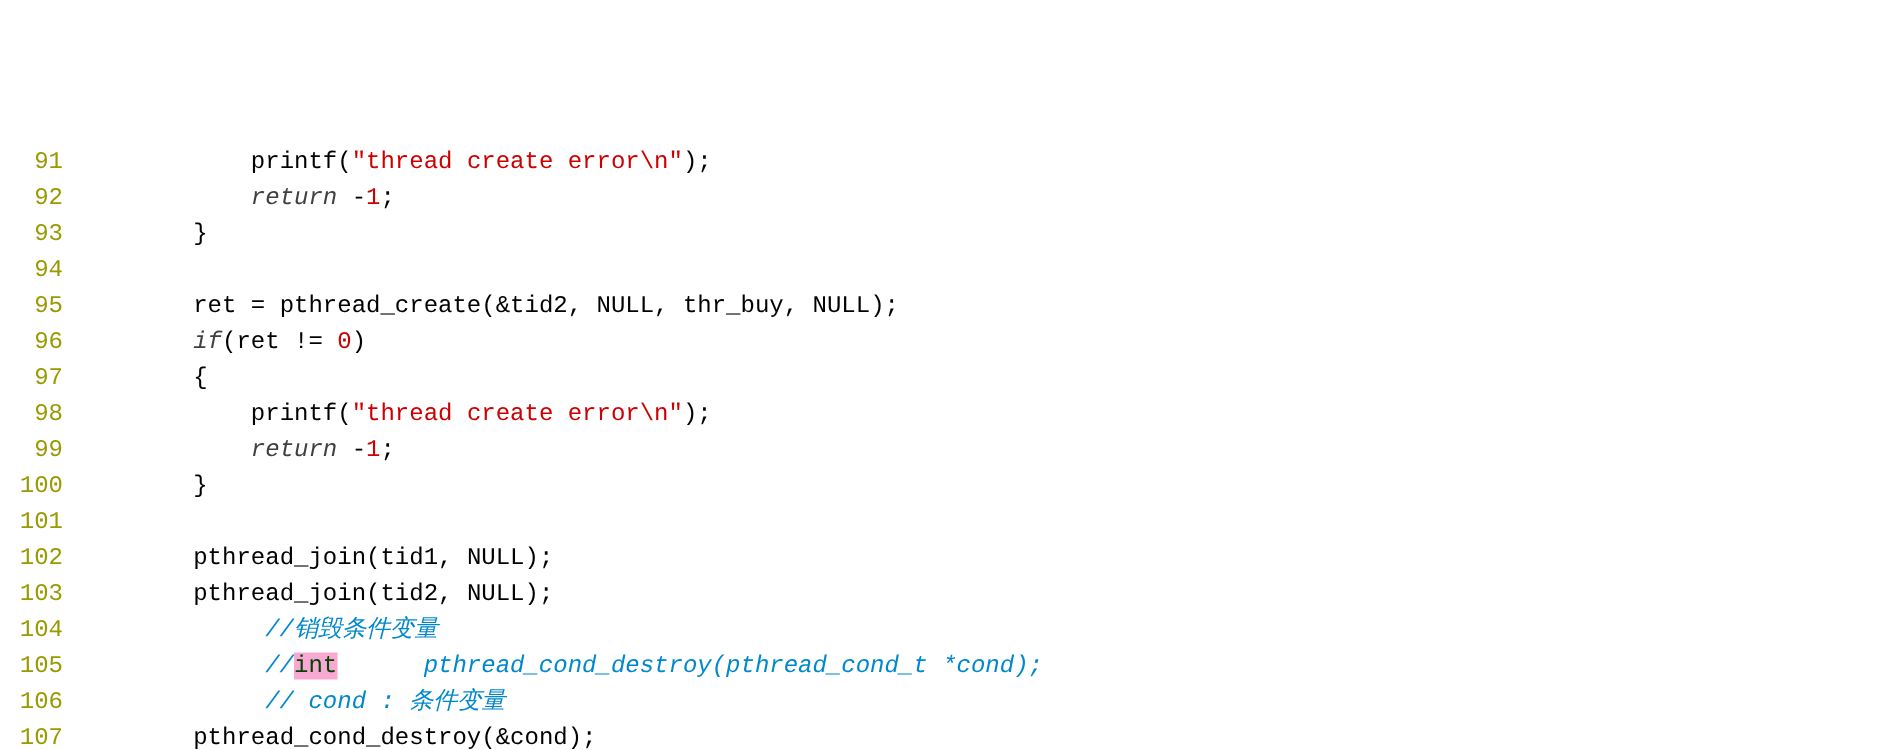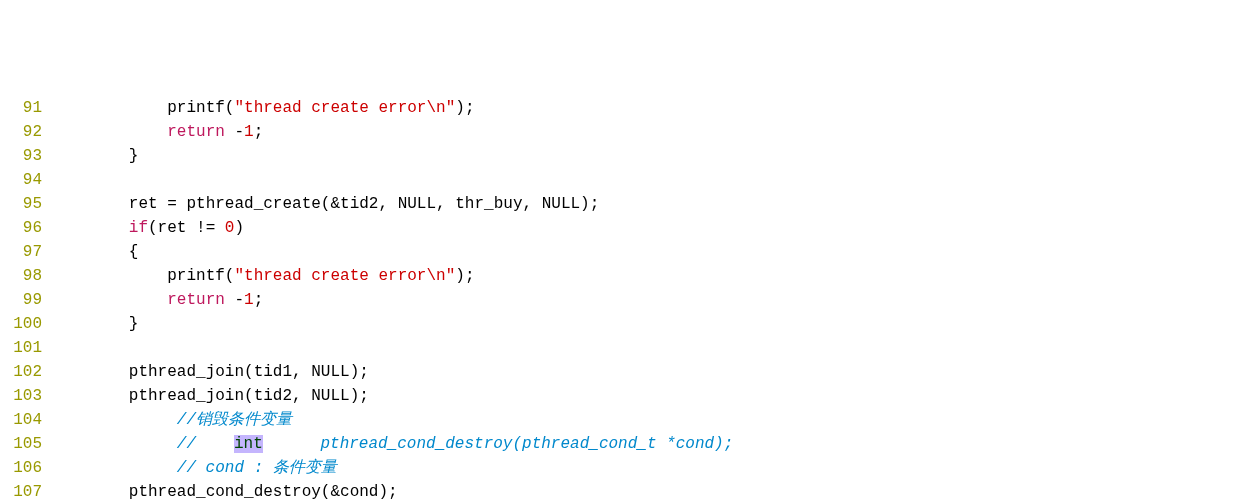--- a/index.html
+++ b/index.html
@@ -22,26 +22,26 @@
     .lineno {
       width: 50px;
       text-align: right;
       padding-right: 8px;
       color: #999900;
       font-weight: normal;
     }
     .code {
       padding-left: 2px;
     }
-    .tok-keyword { color: #be185d; }
+    .tok-keyword { color: #404040; font-style: italic; }
     .tok-string { color: #cc0000; }
     .tok-number { color: #cc0000; }
     .tok-const { color: #000000; }
     .tok-comment { color: #0088cc; font-style: italic; margin-left: 48px; }
-    .tok-type-hl { background: #c4b5fd; color: #004400; margin-left: 38px; }
+    .tok-type-hl { background: #f9a8d4; color: #004400; }
     .tok-escape { color: #cc0000; }
   </style>
 </head>
 <body>
 
 
 
 <div class="editor-container">
   <div id="lines-root"><div class="line"><span class="lineno">91</span><span class="code"><span>            printf(</span><span class="tok-string">"thread create error</span><span class="tok-escape">\n</span><span class="tok-string">"</span><span>);</span></span></div><div class="line"><span class="lineno">92</span><span class="code"><span>            </span><span class="tok-keyword">return</span><span> -</span><span class="tok-number">1</span><span>;</span></span></div><div class="line"><span class="lineno">93</span><span class="code"><span>        }</span></span></div><div class="line"><span class="lineno">94</span><span class="code"></span></div><div class="line"><span class="lineno">95</span><span class="code"><span>        ret = pthread_create(&amp;tid2, </span><span class="tok-const">NULL</span><span>, thr_buy, </span><span class="tok-const">NULL</span><span>);</span></span></div><div class="line"><span class="lineno">96</span><span class="code"><span>        </span><span class="tok-keyword">if</span><span>(ret != </span><span class="tok-number">0</span><span>)</span></span></div><div class="line"><span class="lineno">97</span><span class="code"><span>        {</span></span></div><div class="line"><span class="lineno">98</span><span class="code"><span>            printf(</span><span class="tok-string">"thread create error</span><span class="tok-escape">\n</span><span class="tok-string">"</span><span>);</span></span></div><div class="line"><span class="lineno">99</span><span class="code"><span>            </span><span class="tok-keyword">return</span><span> -</span><span class="tok-number">1</span><span>;</span></span></div><div class="line"><span class="lineno">100</span><span class="code"><span>        }</span></span></div><div class="line"><span class="lineno">101</span><span class="code"></span></div><div class="line"><span class="lineno">102</span><span class="code"><span>        pthread_join(tid1, </span><span class="tok-const">NULL</span><span>);</span></span></div><div class="line"><span class="lineno">103</span><span class="code"><span>        pthread_join(tid2, </span><span class="tok-const">NULL</span><span>);</span></span></div><div class="line"><span class="lineno">104</span><span class="code"><span>        </span><span class="tok-comment">//销毁条件变量</span></span></div><div class="line"><span class="lineno">105</span><span class="code"><span>        </span><span class="tok-comment">//</span><span class="tok-type-hl">int</span><span class="tok-comment"> pthread_cond_destroy(pthread_cond_t *cond);</span></span></div><div class="line"><span class="lineno">106</span><span class="code"><span>        </span><span class="tok-comment">// cond : 条件变量</span></span></div><div class="line"><span class="lineno">107</span><span class="code"><span>        pthread_cond_destroy(&amp;cond);</span></span></div></div>
 </div>

